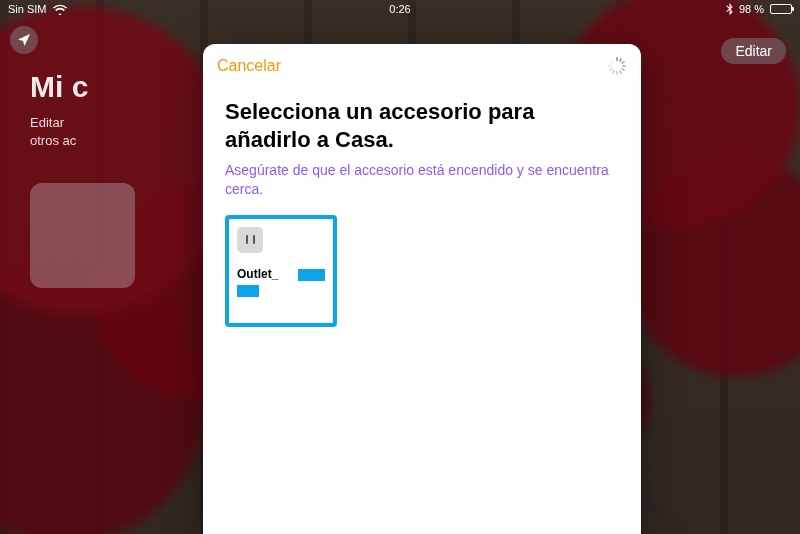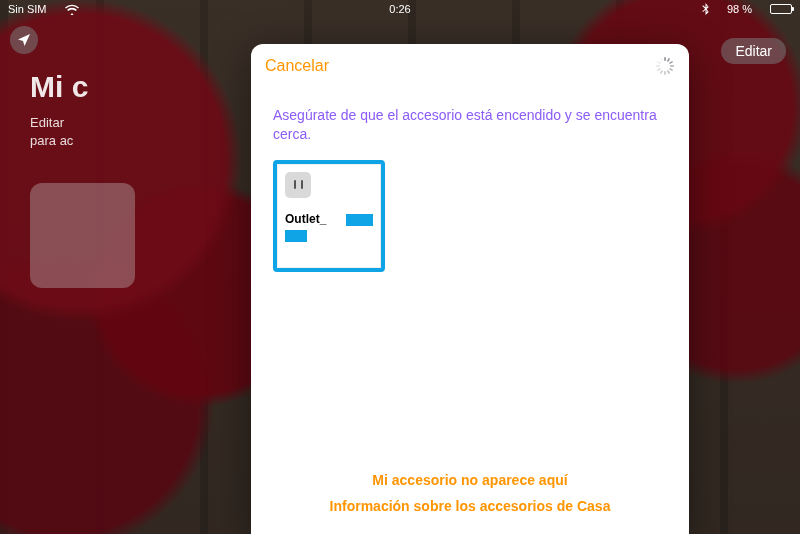--- a/index.html
+++ b/index.html
@@ -24,21 +24,21 @@
     content:""; position:absolute; inset:0; background: rgba(0,0,0,.45);
   }
 
   
   .status-bar {
     position: absolute; top: 0; left: 0; right: 0; height: 18px;
     display: flex; align-items: center; justify-content: space-between;
     padding: 0 8px; color: #fff; font-size: 11px; font-weight: 500;
     z-index: 5;
   }
-  .status-left, .status-right { display: flex; align-items: center; gap: 18px; }
+  .status-left, .status-right { display: flex; align-items: center; gap: 6px; }
   .status-center { position: absolute; left: 50%; transform: translateX(-50%); }
   .wifi-icon svg, .bt-icon svg, .loc-icon svg { display: block; }
   .battery { display: inline-flex; align-items: center; gap: 3px; }
   .battery-shell { width: 22px; height: 10px; border: 1px solid #fff; border-radius: 2px; position: relative; }
   .battery-shell::after { content:""; position:absolute; right:-3px; top:2px; width:2px; height:4px; background:#fff; border-radius:0 1px 1px 0;}
   .battery-fill { height:100%; background:#fff; }
 
   
   .home-bg {
     position: absolute; top: 18px; left: 0; right: 0; bottom: 0;
@@ -59,21 +59,21 @@
   .home-tile {
     position:absolute; left:30px; top:165px; width:105px; height:105px;
     background: rgba(200,200,200,.35); border-radius:12px;
   }
 
   
   .modal {
     position: absolute; left: 203px; top: 44px; width: 438px; bottom: 0;
     background: #fff; border-radius: 12px 12px 0 0; z-index: 10;
     box-shadow: 0 8px 40px rgba(0,0,0,.45);
-    display: flex; flex-direction: column; margin-left: 48px;
+    display: flex; flex-direction: column;
   }
   .modal-header {
     position: relative; height: 44px; display:flex; align-items:center; justify-content:center;
     border-bottom: 0;
   }
   .modal-cancel {
     position:absolute; left:14px; top:0; height:44px; display:flex; align-items:center;
     color:#ff9500; font-size:16px;
   }
   .modal-title { font-size:16px; font-weight:600; color:#000; }
@@ -137,21 +137,21 @@
   <div class="loc-pill">
     <svg width="14" height="14" viewBox="0 0 14 14">
         <path fill="#fff" d="M13 1 1 6.5l5 1.5 1.5 5L13 1z"></path>
       </svg>
   </div>
   <div class="edit-pill">Editar</div>
   <div class="home-title">Mi c</div>
   <div class="home-sub">
     <span>Editar</span>
     <br>
-    <span>para ac</span>
+    <span>otros ac</span>
   </div>
   <div class="home-tile"></div>
 </div>
 
 <div class="modal">
   <div class="modal-header">
     <div class="modal-cancel">Cancelar</div>
     <div class="modal-spinner">
       <svg width="20" height="20" viewBox="0 0 20 20">
         <g fill="#8e8e93">
@@ -166,32 +166,29 @@
           <rect x="9.2" y="1" width="1.6" height="4" rx=".8" transform="rotate(240 10 10)" opacity=".33"></rect>
           <rect x="9.2" y="1" width="1.6" height="4" rx=".8" transform="rotate(270 10 10)" opacity=".25"></rect>
           <rect x="9.2" y="1" width="1.6" height="4" rx=".8" transform="rotate(300 10 10)" opacity=".17"></rect>
           <rect x="9.2" y="1" width="1.6" height="4" rx=".8" transform="rotate(330 10 10)" opacity=".08"></rect>
         </g>
       </svg>
     </div>
   </div>
 
   <div class="modal-body">
+    <div class="modal-h1">Selecciona un accesorio para añadirlo a Casa.</div>
     <div class="modal-sub">Asegúrate de que el accesorio está encendido y se encuentra cerca.</div>
 
     <div class="accessory-tile">
       <div class="outlet-icon">
         <span class="slot"></span>
           <span class="slot"></span>
       </div>
       <div class="accessory-label">
         <span>Outlet_</span>
           <span class="redact1"></span>
       </div>
       <div class="redact2"></div>
     </div>
   </div>
 
-  <div class="modal-footer">
-    <a href="#">Mi accesorio no aparece aquí</a>
-    <a href="#">Información sobre los accesorios de Casa</a>
-  </div>
 </div>
 
 </body></html>

